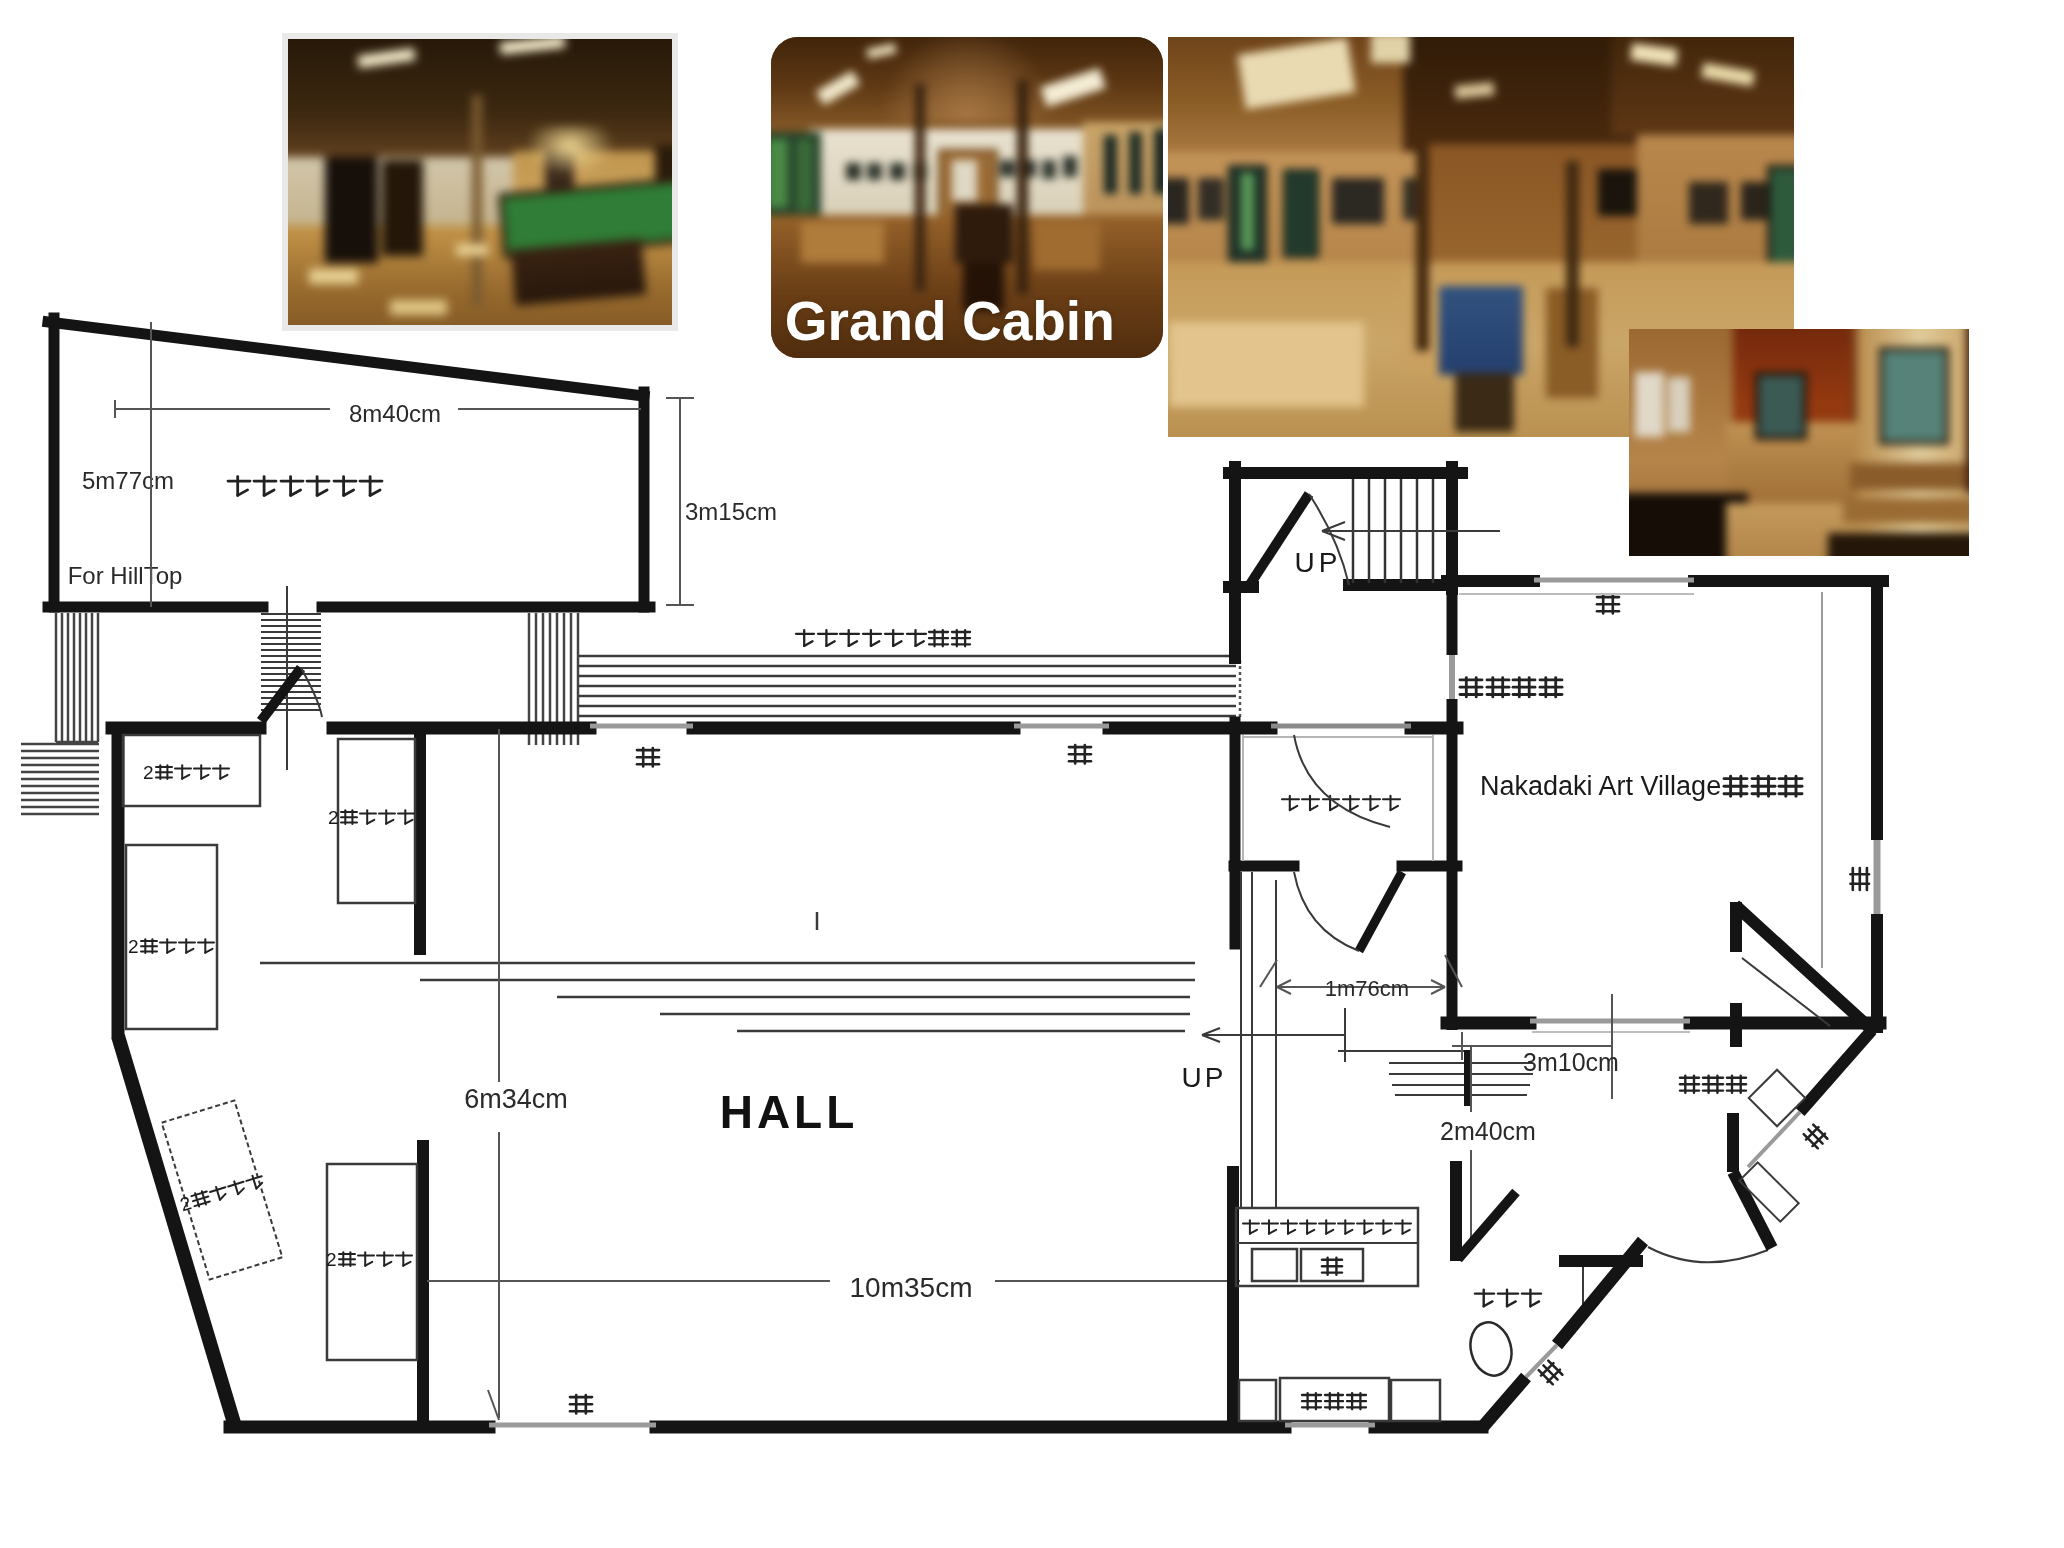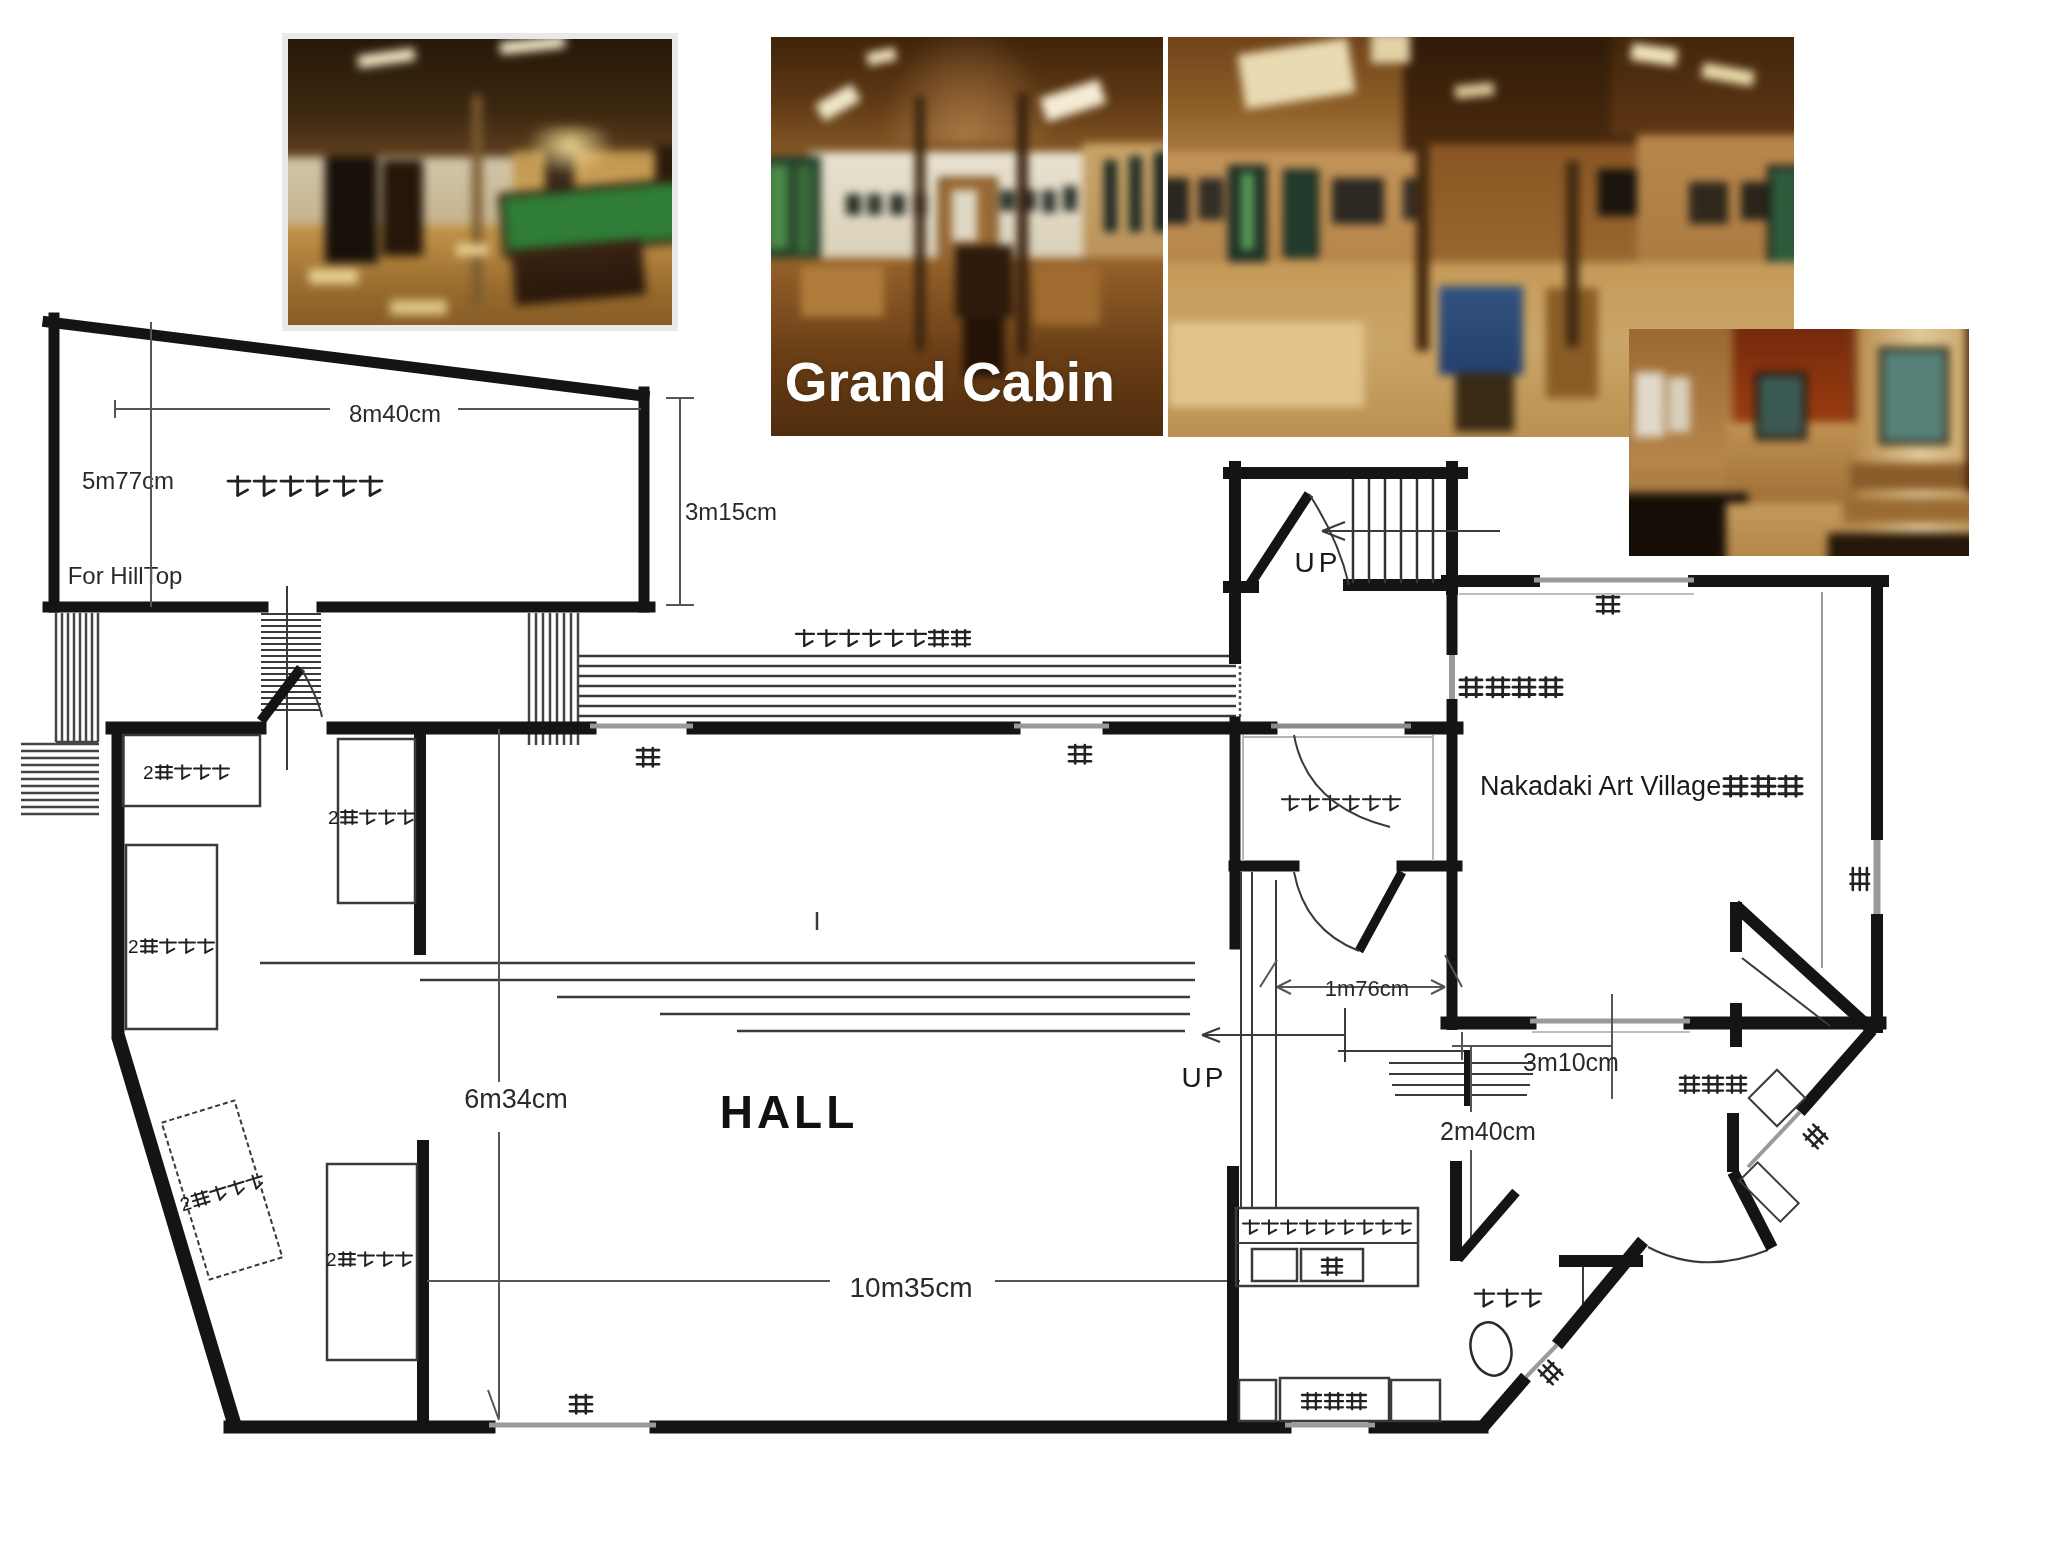--- a/index.html
+++ b/index.html
@@ -27,21 +27,21 @@
   <div class="abs" style="left:55%;top:51%;width:44%;height:18%;background:#2f7d36;border:5px solid #33200f;border-radius:4px;transform:rotate(-5deg);"></div>
   <div class="abs" style="left:58%;top:70%;width:32%;height:18%;background:linear-gradient(180deg,#3a2312,#27170b);transform:rotate(-5deg);"></div>
   <div class="abs" style="left:20%;top:8%;width:14%;height:4%;background:#f7eecd;transform:rotate(-8deg);"></div>
   <div class="abs" style="left:55%;top:4%;width:16%;height:4%;background:#f7eecd;transform:rotate(-6deg);"></div>
   <div class="abs" style="left:8%;top:78%;width:12%;height:5%;background:#e6cf92;"></div>
   <div class="abs" style="left:28%;top:88%;width:14%;height:5%;background:#dfc584;"></div>
   <div class="abs" style="left:44%;top:70%;width:8%;height:4%;background:#e6cf92;"></div>
  </div>
 </div>
 
-<div class="ph" id="photo2" style="left:771px;top:37px;width:392px;height:399px;background:#6b4420;">
+<div class="ph" id="photo2" style="left:771px;top:37px;width:392px;height:321px;background:#6b4420;border-radius:27px;">
  <div class="abs" style="left:-12px;top:-12px;right:-12px;bottom:-12px;filter:blur(4px);">
   <div class="abs" style="left:0;top:0;width:104%;height:32%;background:linear-gradient(180deg,#3a2008 0%,#5e3814 55%,#8a5c28 100%);"></div>
   <div class="abs" style="left:30%;top:2%;width:40%;height:26%;background:radial-gradient(ellipse at 50% 100%,#a87844 0%,rgba(90,52,20,0) 75%);"></div>
   <div class="abs" style="left:12%;top:30%;width:68%;height:26%;background:linear-gradient(180deg,#e9e2d0,#d9d0b8);"></div>
   <div class="abs" style="left:0;top:31%;width:15%;height:26%;background:#24402a;"></div>
   <div class="abs" style="left:2%;top:33%;width:5%;height:20%;background:#4a8a46;"></div>
   <div class="abs" style="left:9%;top:33%;width:4%;height:21%;background:#3a6a38;"></div>
   <div class="abs" style="left:78%;top:28%;width:26%;height:32%;background:linear-gradient(180deg,#c9a468,#b8905a);"></div>
   <div class="abs" style="left:83%;top:32%;width:3%;height:17%;background:#1c2a24;"></div>
   <div class="abs" style="left:89%;top:31%;width:3%;height:18%;background:#202e26;"></div>

